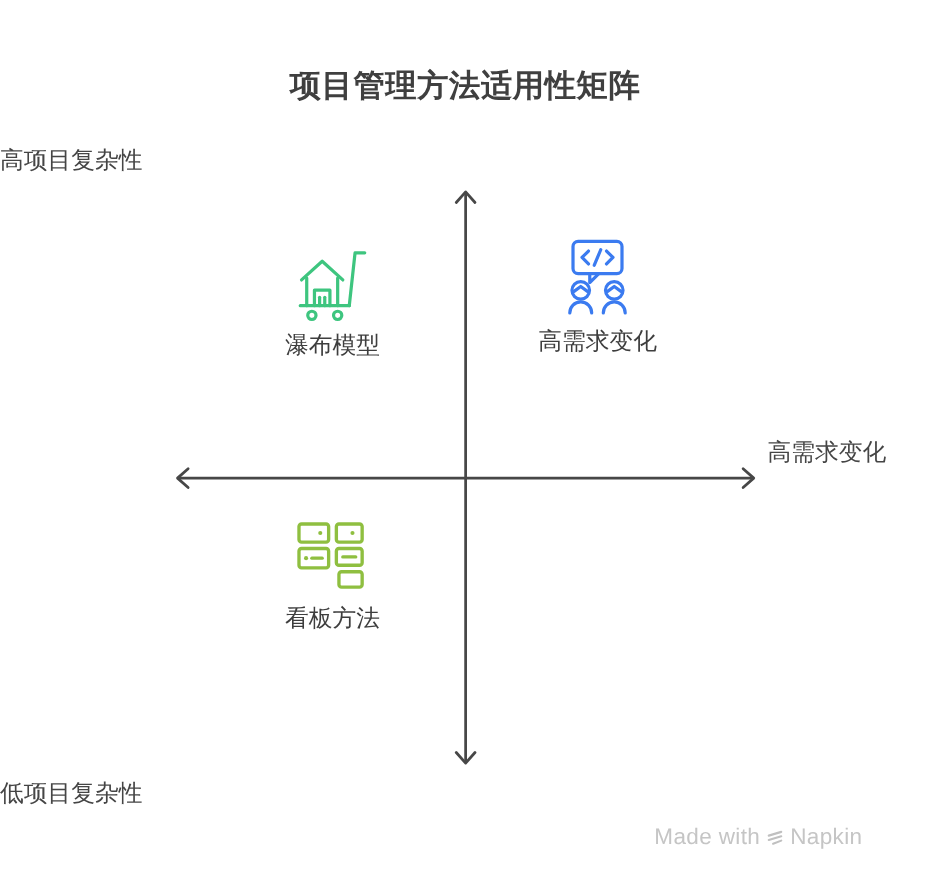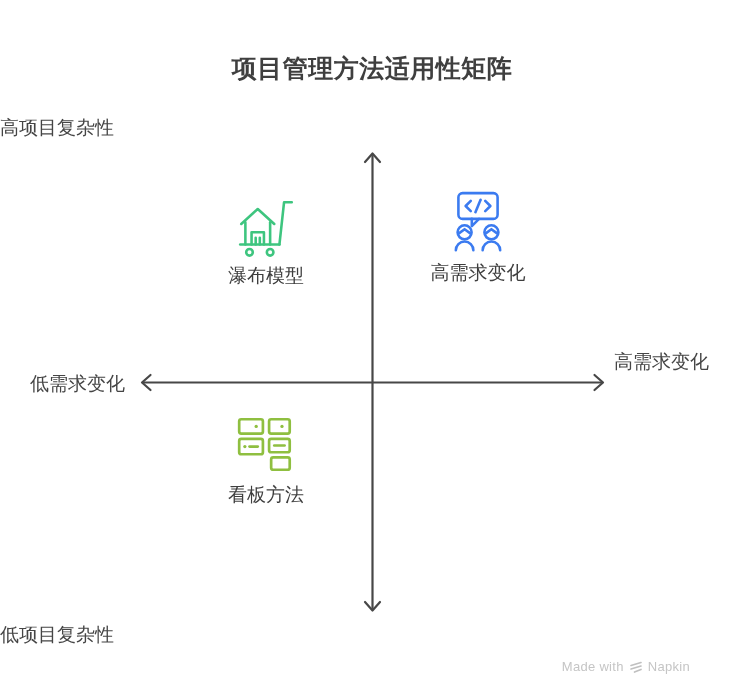--- a/index.html
+++ b/index.html
@@ -20,21 +20,21 @@
   .quad{position:absolute;width:160px;display:flex;flex-direction:column;
         align-items:center;gap:4px;}
   .q-tl{left:186px;top:193px;}
   .q-tr{left:398px;top:190px;}
   .q-bl{left:186px;top:412px;}
   .q-br{left:398px;top:412px;}
   .quad .icon{width:66px;height:66px;display:block;}
   .quad .qlabel{font-size:19px;color:#3e3e3e;white-space:nowrap;}
 
   .footer{position:absolute;right:54px;top:659px;display:flex;align-items:center;
-          gap:5px;font-size:13px;font-weight:500;color:#c5c5c5;letter-spacing:.3px;}
+          gap:5px;font-size:18px;font-weight:500;color:#c5c5c5;letter-spacing:.3px;}
   .footer svg{display:block;}
 </style>
 </head>
 <body>
 
 <div class="canvas">
 
   <div class="title">项目管理方法适用性矩阵</div>
 
   <svg class="axis-svg" width="744" height="696" viewBox="0 0 744 696">
@@ -43,21 +43,20 @@
       <line x1="144" y1="382.5" x2="601" y2="382.5"></line>
       <path d="M 365 162 L 372.5 153.5 L 380 162"></path>
       <path d="M 365 602 L 372.5 610.5 L 380 602"></path>
       <path d="M 150.5 375 L 142 382.5 L 150.5 390"></path>
       <path d="M 594.5 375 L 603 382.5 L 594.5 390"></path>
     </g>
   </svg>
 
   <div class="axis-label axis-top">高项目复杂性</div>
   <div class="axis-label axis-bottom">低项目复杂性</div>
-  <div class="axis-label axis-left">低需求变化</div>
   <div class="axis-label axis-right">高需求变化</div>
 
   <div class="quad q-tl">
     <svg class="icon" viewBox="0 0 64 64">
       <g stroke="#3ec57f" stroke-width="2.5" fill="none" stroke-linecap="round" stroke-linejoin="round">
         <path d="M 7 50 L 45 50"></path>
         <path d="M 45 50 L 49.5 9 L 57 9"></path>
         <circle cx="16" cy="57.5" r="3.2"></circle>
         <circle cx="36" cy="57.5" r="3.2"></circle>
         <path d="M 8 30 L 24 15.5 L 40 30"></path>

